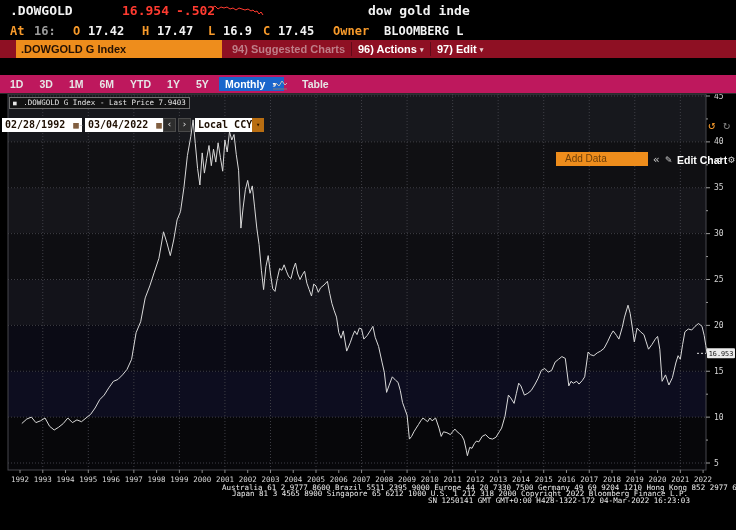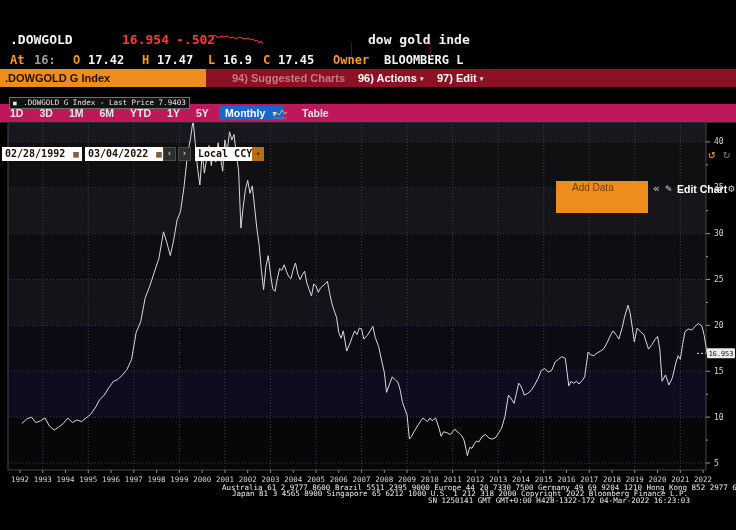--- a/index.html
+++ b/index.html
@@ -1,28 +1,28 @@
 <!DOCTYPE html>
 <html><head>
 <meta charset="utf-8">
 <style>
   *{box-sizing:border-box;margin:0;padding:0}
   html,body{background:#000;}
   .screen{position:relative;width:736px;height:530px;background:#000;overflow:hidden;
           font-family:"DejaVu Sans Mono",monospace;}
   .abs{position:absolute;}
-  .row{position:absolute;left:0;right:0;margin-top:29px;}
+  .row{position:absolute;left:0;right:0;}
   
   .q1{font-size:13px;font-weight:bold;line-height:22px;}
   .white{color:#f2f2f2}.red{color:#ff3b30}.amber{color:#f79a2b}.gray{color:#9c9c9c}
   
   .q2{font-size:12px;font-weight:bold;line-height:18px;}
   
   .redbar{top:40px;height:18px;background:#8e1023;}
-  .sec-box{left:0;top:0;width:206px;height:30px;background:#ee8d1c;color:#241104;
+  .sec-box{left:16px;top:0;width:206px;height:30px;background:#ee8d1c;color:#241104;
            font:bold 11px "Liberation Sans",sans-serif;line-height:18px;padding-left:5px}
   .mitem{font:bold 11px "Liberation Sans",sans-serif;line-height:18px;color:#fff;white-space:nowrap}
   .muted{color:#bf7e88}
   .mcaret{font-size:7px;color:#e8cdd0;vertical-align:1px}
   .vdiv{top:42px;width:1px;height:14px;background:#5f0a18}
   .pagelab{right:6px;top:40px;color:#fff;font:bold 11px "Liberation Sans",sans-serif;line-height:18px}
   
   .datebox{top:60px;height:14px;background:#ffffff;color:#1e0f02;
            font:bold 10px "DejaVu Sans Mono",monospace;line-height:14px;padding:0 3px;white-space:nowrap}
   .calicon{color:#5a2d05;font-size:9px;margin-left:2px}
@@ -30,22 +30,22 @@
           color:#e0e0e0;font-size:9px;line-height:11px;text-align:center}
   .ccycaret{top:60px;width:12px;height:14px;background:#b96e12;color:#2a1403;
             font-size:7px;text-align:center;line-height:14px}
   .histbtn{top:59px;font-size:12px;line-height:16px}
   
   .toolbar{top:75px;height:19px;background:#be185d;border-bottom:1px solid #2c2c2c}
   .tb-wrap{position:absolute;left:2px;top:0;height:19px;display:flex;align-items:center}
   .tb-item{padding:0 8px;font:bold 10.5px "Liberation Sans",sans-serif;color:#e6e6e6;line-height:19px;white-space:nowrap}
   .freq{background:#1a66cc;color:#fff;padding:1px 6px;margin:0 6px;font:bold 10.5px "Liberation Sans",sans-serif;white-space:nowrap}
   .freq .fcaret{font-size:7px;vertical-align:1px;margin-left:3px}
-  .adddata{left:556px;top:77px;width:92px;height:32px;background:#ee8d1c;color:#6e3f08;
-           font:10px "Liberation Sans",sans-serif;line-height:14px;padding-left:16px}
+  .adddata{left:556px;top:77px;width:92px;height:14px;background:#ee8d1c;color:#6e3f08;
+           font:10px "Liberation Sans",sans-serif;line-height:14px;padding-left:9px}
   .tb-ico{top:76px;color:#cfcfcf;font-size:11px;line-height:18px}
   .editlab{top:76px;color:#fff;font:bold 10.5px "Liberation Sans",sans-serif;line-height:18px}
   
   .legend{left:9px;top:97px;height:12px;border:1px solid #6f6f6f;background:#121212;color:#e6e6e6;
           font-size:7.5px;line-height:10px;padding:0 3px;white-space:nowrap}
   .swatch{color:#e8e8e8;font-size:6px;margin-right:2px}
   
   .foot{color:#ededed;font-size:7.5px;white-space:nowrap;line-height:7px}
 </style>
 </head>

